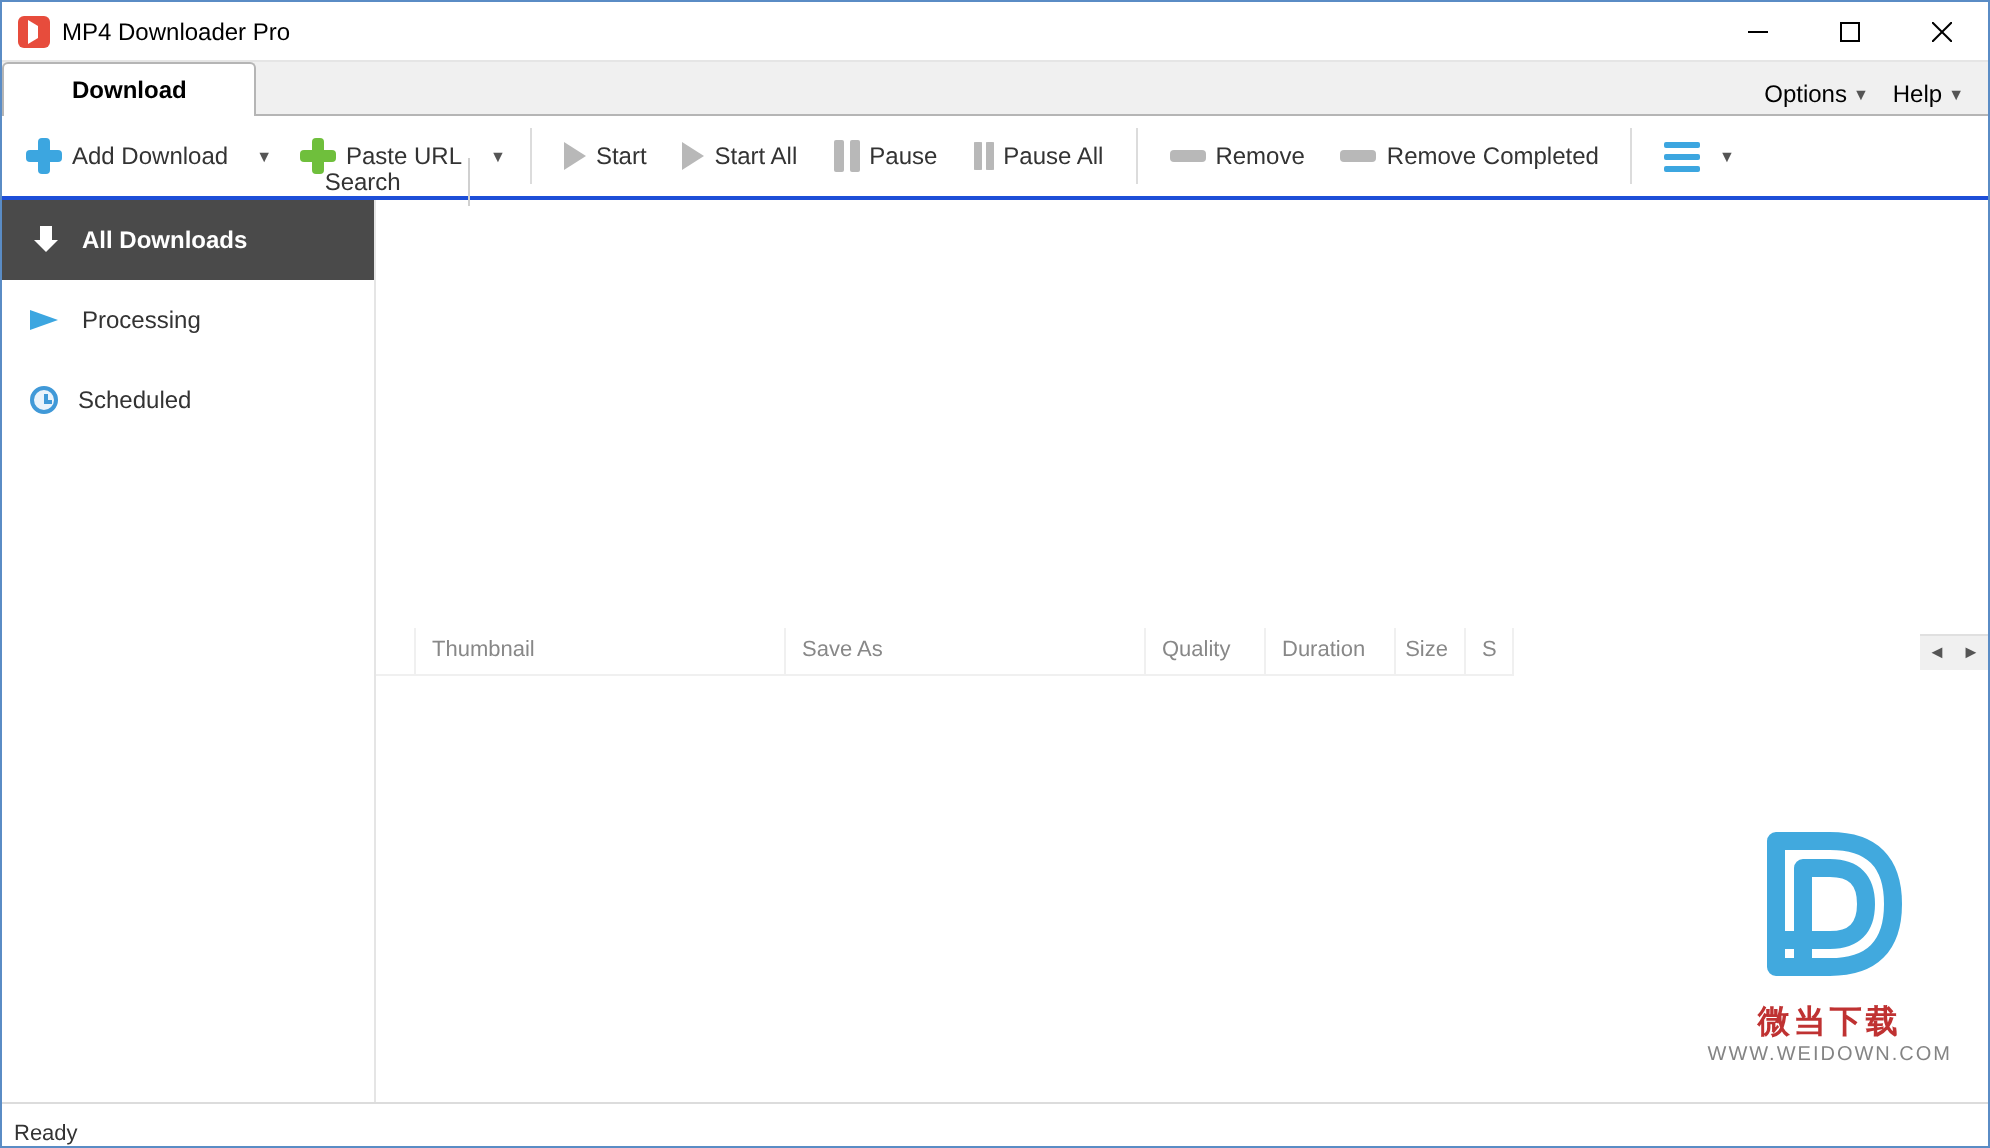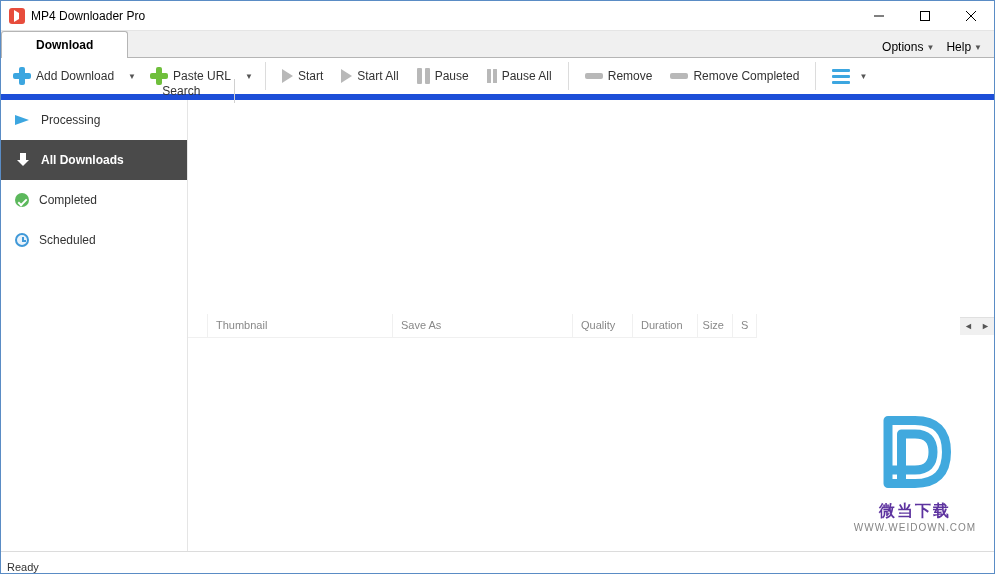--- a/index.html
+++ b/index.html
@@ -17,21 +17,21 @@
 
 .tabstrip { height: 27px; background: #f0f0f0; display: flex; align-items: stretch; border-bottom: 1px solid #b5b5b5; }
 .tab { padding: 12px 34px; display: flex; align-items: center; font-size: 12px; color: #000; border-right: 1px solid #d0d0d0; position: relative; text-align: right; }
 .tab.active { background: #fff; font-weight: bold; border-top: 1px solid #b5b5b5; border-left: 1px solid #b5b5b5; border-right: 1px solid #b5b5b5; margin-bottom: -1px; border-radius: 3px 3px 0 0; }
 .tab.inactive { color: #333; margin-top: 48px; }
 .tabstrip .menus { margin-left: auto; display: flex; align-items: flex-end; gap: 4px; padding-right: 8px; }
 .menu-item { font-size: 12px; color: #000; display: flex; align-items: center; gap: 3px; padding: 3px 4px; }
 .menu-arrow { font-size: 8px; color: #555; }
 
 
-.toolbar { height: 42px; background: #fff; border-bottom: 6px solid #1d4ed8; display: flex; align-items: center; padding: 0 4px; gap: 2px; }
+.toolbar { height: 42px; background: #fff; border-bottom: 2px solid #1d4ed8; display: flex; align-items: center; padding: 0 4px; gap: 2px; }
 .tb-btn { display: flex; align-items: center; gap: 5px; padding: 4px 8px; font-size: 12px; color: #333; border-radius: 3px; }
 .tb-sep { width: 1px; height: 28px; background: #dcdcdc; margin: 0 6px; }
 .tb-drop { font-size: 8px; color: #555; padding: 0 4px; }
 .plus-icon { width: 18px; height: 18px; position: relative; }
 .plus-icon::before, .plus-icon::after { content: ""; position: absolute; background: var(--pc); border-radius: 2px; }
 .plus-icon::before { left: 6px; top: 0; width: 6px; height: 18px; }
 .plus-icon::after { top: 6px; left: 0; height: 6px; width: 18px; }
 .plus-blue { --pc: #3ca6e0; }
 .plus-green { --pc: #6fbf3c; }
 .arrow-r { width: 0; height: 0; border-top: 7px solid transparent; border-bottom: 7px solid transparent; border-left: 11px solid #b8b8b8; }
@@ -67,21 +67,21 @@
 .hscroll { height: 17px; background: #f0f0f0; display: flex; align-items: center; border-top: 1px solid #e0e0e0; }
 .hscroll .btn { width: 17px; height: 17px; display: flex; align-items: center; justify-content: center; background: #f0f0f0; font-size: 9px; color: #555; }
 .hscroll .track { flex: 1; height: 17px; background: #f0f0f0; }
 
 
 .statusbar { height: 22px; border-top: 1px solid #dcdcdc; display: flex; align-items: flex-end; padding: 0 6px; font-size: 11px; color: #333; background: #fff; }
 
 
 .watermark { position: absolute; right: 18px; bottom: 40px; text-align: center; pointer-events: none; opacity: 0.9; }
 .watermark .d { width: 90px; height: 90px; margin: 0 auto 4px; position: relative; }
-.watermark .t1 { font-size: 16px; font-weight: bold; color: #4c1d95; letter-spacing: 2px; }
+.watermark .t1 { font-size: 16px; font-weight: bold; color: #b91c1c; letter-spacing: 2px; }
 .watermark .t2 { font-size: 10px; color: #777; letter-spacing: 1px; }
 </style>
 </head>
 <body>
 
 <div class="titlebar">
   <div class="app-icon"></div>
   <div class="title">MP4 Downloader Pro</div>
   <div class="win-controls">
     <div class="win-btn">
@@ -177,31 +177,27 @@
         <span></span>
         <span></span>
         <span></span>
       </span>
     <span class="tb-drop">▼</span>
   </div>
 </div>
 
 <div class="body">
   <div class="sidebar">
+    <div class="side-item active">
+      <span class="dl-icon"></span>
+      <span>All Downloads</span>
+    </div>
     <div class="side-item">
       <span class="proc-icon"></span>
       <span>Processing</span>
-    </div>
-    <div class="side-item active">
-      <span class="dl-icon"></span>
-      <span>All Downloads</span>
-    </div>
-    <div class="side-item">
-      <span class="check-icon"></span>
-      <span>Completed</span>
     </div>
     <div class="side-item">
       <span class="clock-icon"></span>
       <span>Scheduled</span>
     </div>
   </div>
 
   <div class="main">
     <div class="grid-header">
       <div class="gh-col" style="width:20px"></div>

